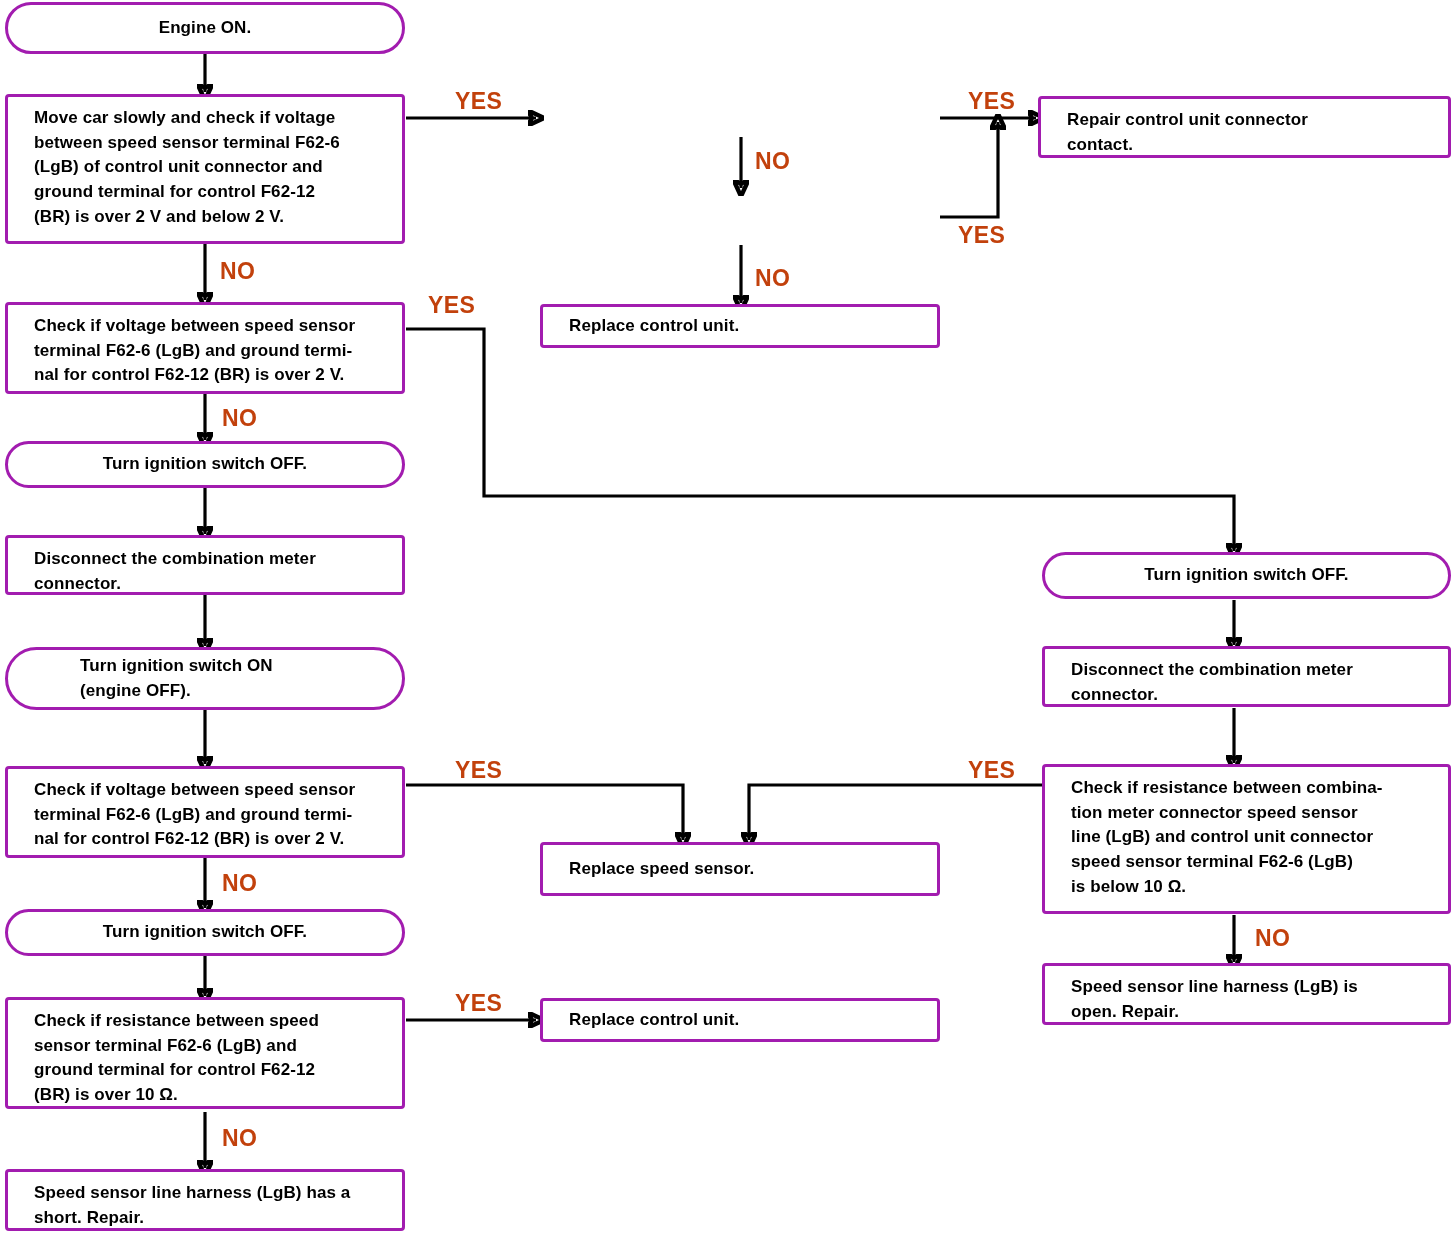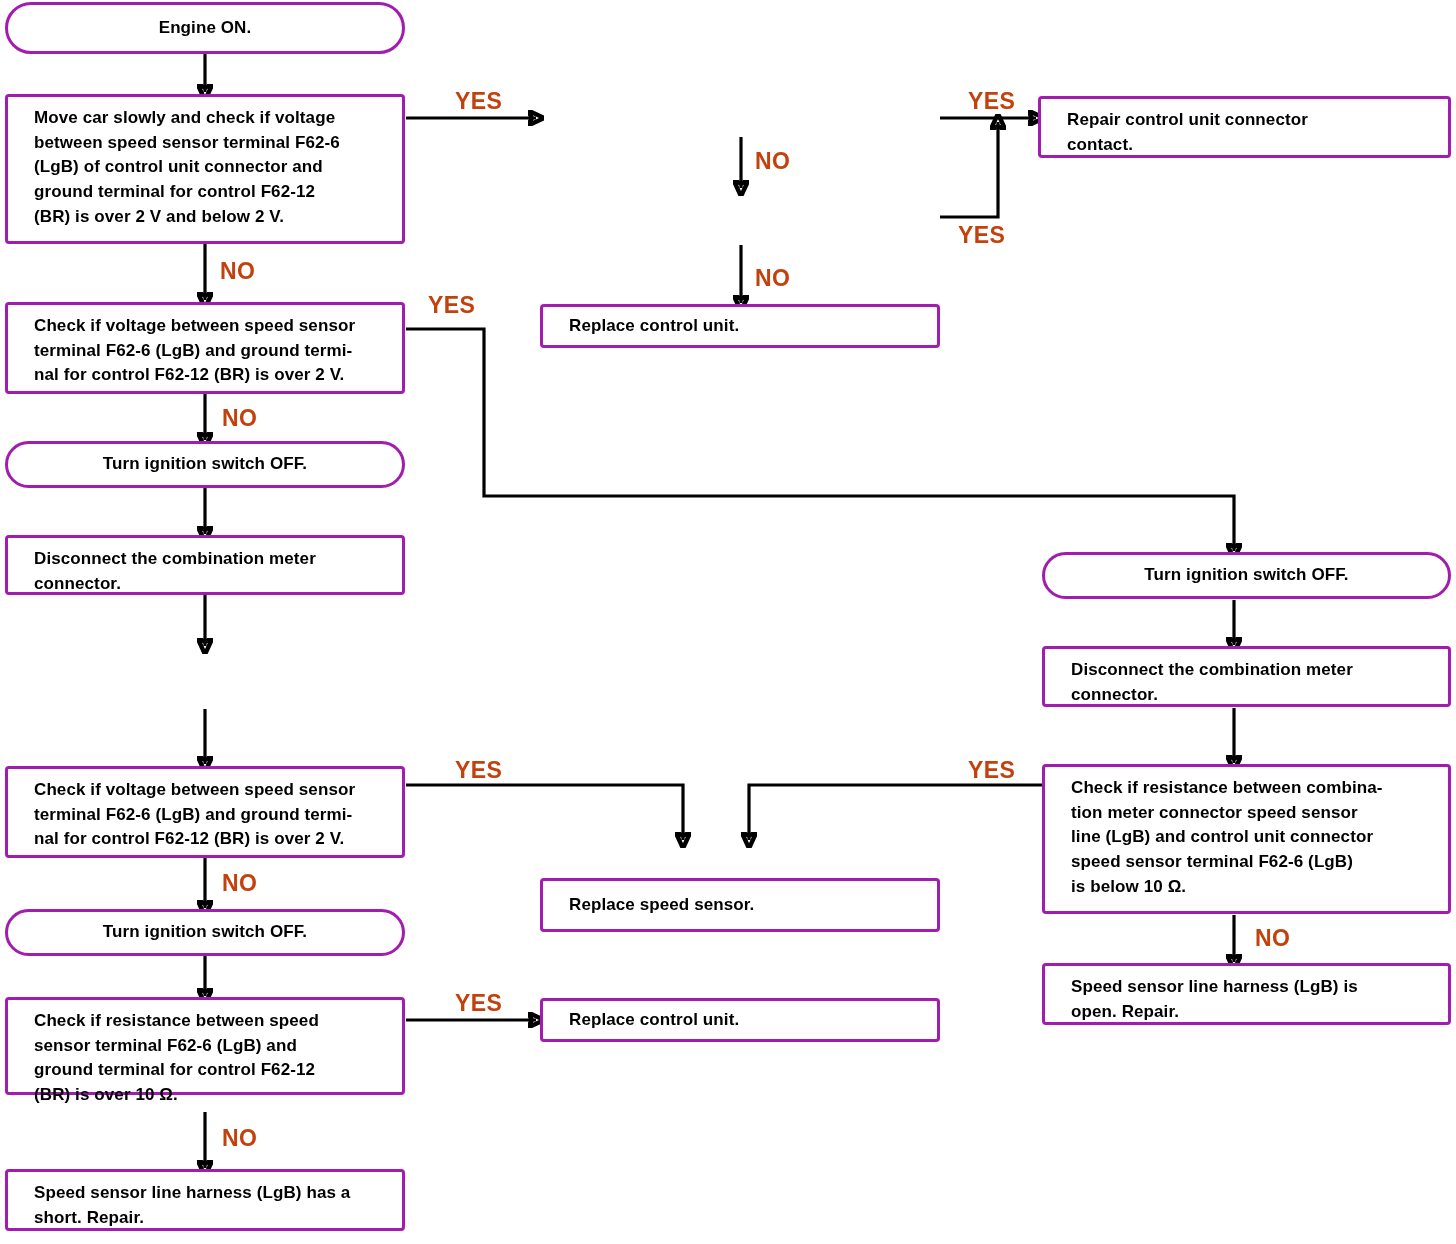--- a/index.html
+++ b/index.html
@@ -145,50 +145,54 @@
 
   <div class="node terminal" style="left:5px; top:441px; width:400px; height:47px;">
     <span class="txt">Turn ignition switch OFF.</span>
   </div>
 
   <div class="node process" style="left:5px; top:535px; width:400px; height:60px;">
     <span class="txt">Disconnect the combination meter
 connector.</span>
   </div>
 
+  <div class="node terminal multiline" style="left:5px; top:647px; width:400px; height:63px;">
+    <span class="txt">Turn ignition switch ON
+(engine OFF).</span>
+  </div>
 
   <div class="node process" style="left:5px; top:766px; width:400px; height:92px;">
     <span class="txt">Check if voltage between speed sensor
 terminal F62-6 (LgB) and ground termi-
 nal for control F62-12 (BR) is over 2 V.</span>
   </div>
 
   <div class="node terminal" style="left:5px; top:909px; width:400px; height:47px;">
     <span class="txt">Turn ignition switch OFF.</span>
   </div>
 
-  <div class="node process" style="left:5px; top:997px; width:400px; height:98px;">
+  <div class="node process" style="left:5px; top:997px; width:400px; height:112px;">
     <span class="txt">Check if resistance between speed
 sensor terminal F62-6 (LgB) and
 ground terminal for control F62-12
 (BR) is over 10 Ω.</span>
   </div>
 
   <div class="node process" style="left:5px; top:1169px; width:400px; height:62px;">
     <span class="txt">Speed sensor line harness (LgB) has a
 short.  Repair.</span>
   </div>
 
 
 
   <div class="node process" style="left:540px; top:304px; width:400px; height:44px; display:flex; align-items:center;">
     <span class="txt">Replace control unit.</span>
   </div>
 
-  <div class="node process" style="left:540px; top:842px; width:400px; height:54px; display:flex; align-items:center;margin-top:36px;">
+  <div class="node process" style="left:540px; top:842px; width:400px; height:54px; display:flex; align-items:center;">
     <span class="txt">Replace speed sensor.</span>
   </div>
 
   <div class="node process" style="left:540px; top:998px; width:400px; height:44px; display:flex; align-items:center;">
     <span class="txt">Replace control unit.</span>
   </div>
 
   <div class="node process" style="left:1038px; top:96px; width:413px; height:62px;">
     <span class="txt">Repair control unit connector
 contact.</span>

